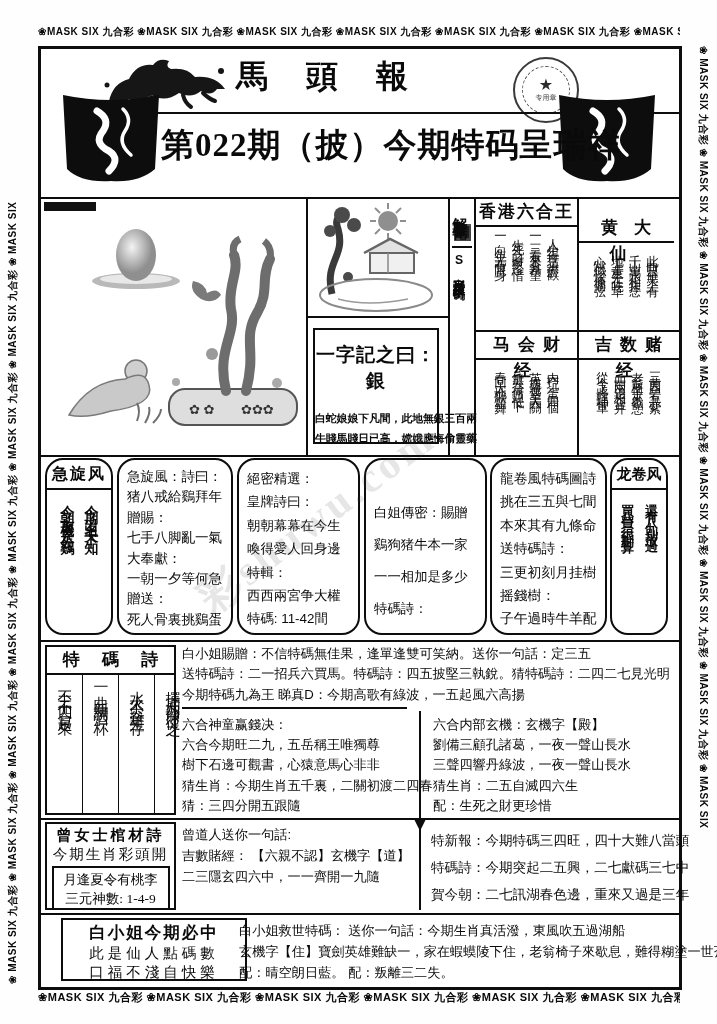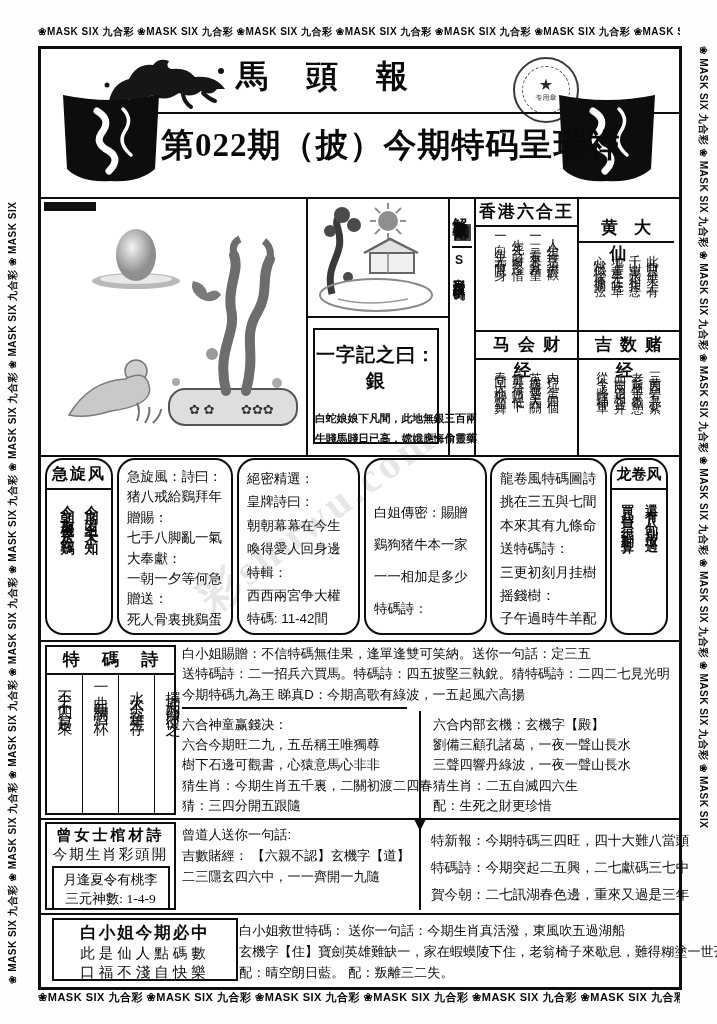--- a/index.html
+++ b/index.html
@@ -333,21 +333,21 @@
         <div>吉數賭經： 【六親不認】玄機字【道】</div>
         <div>二三隱玄四六中，一一齊開一九隨</div>
       </div>
 
     <div class="abs txt" style="left:390px;top:778px;width:248px;line-height:27px;font-size:13.6px;">
         <div>特新報：今期特碼三四旺，四十大難八當頭</div>
         <div>特碼詩：今期突起二五興，二七獻碼三七中</div>
         <div>賀今朝：二七訊湖春色邊，重來又過是三年</div>
       </div>
 
-    <div class="cell" style="left:11px;top:869px;width:186px;height:63px;border:2.5px solid #0d0d0d;text-align:center;">
+    <div class="cell" style="left:20px;top:869px;width:186px;height:63px;border:2.5px solid #0d0d0d;text-align:center;">
       <div class="b" style="font-size:16.5px;margin-top:2px;letter-spacing:2px;">白小姐今期必中</div>
       <div class="serif" style="font-size:14.5px;line-height:19px;letter-spacing:4px;">
           <div>此是仙人點碼數</div>
           <div>口福不淺自快樂</div>
         </div>
     </div>
 
     <div class="abs txt" style="left:198px;top:871px;width:440px;line-height:21px;">
         <div>白小姐救世特碼： 送你一句話：今期生肖真活潑，東風吹五過湖船</div>
         <div>玄機字【住】寶劍英雄難缺一，家在蝦蟆陵下住，老翁椅子來歇息，難得糊塗一世蒼</div>

